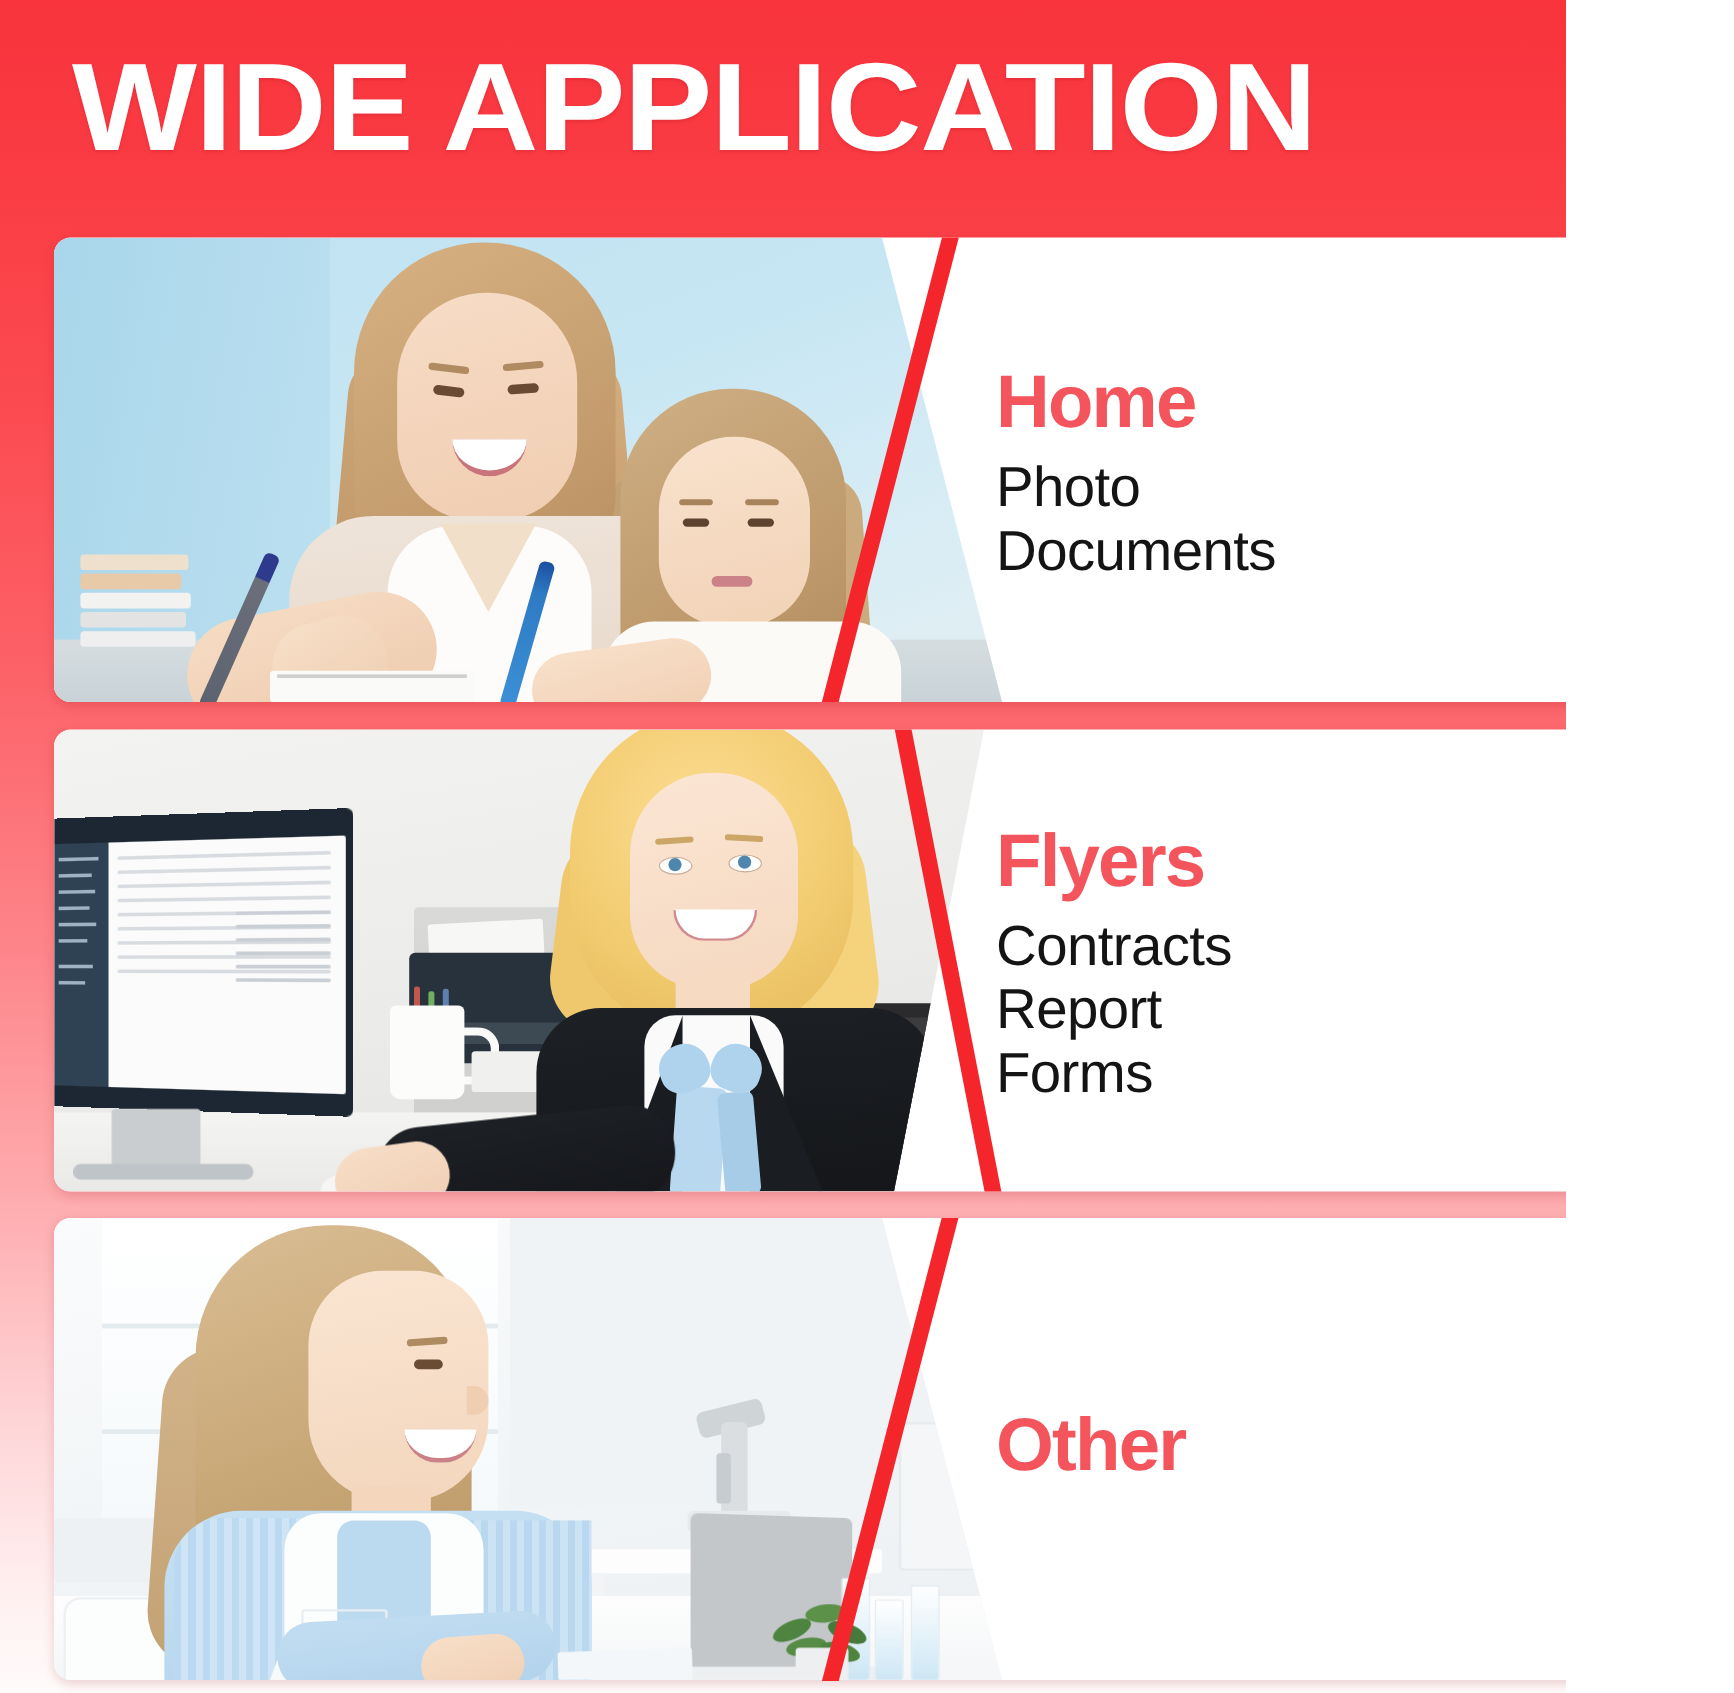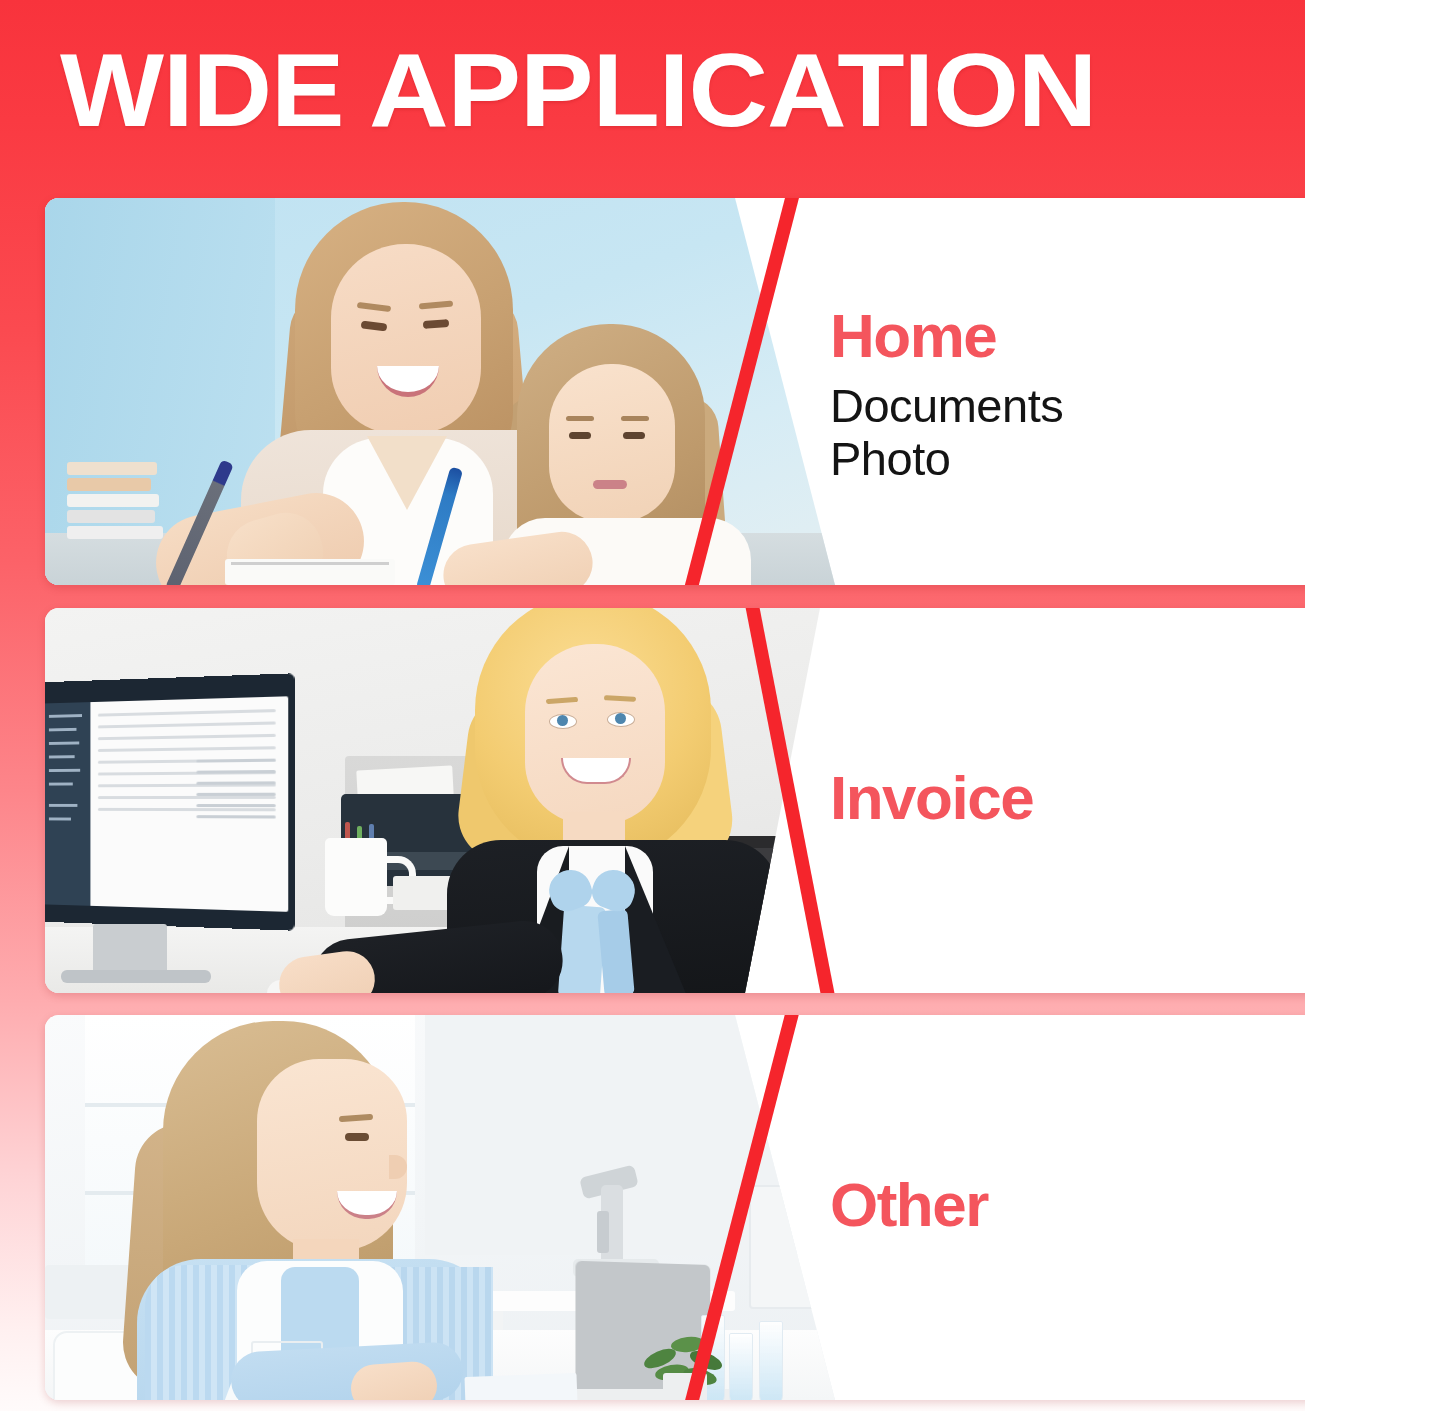--- a/index.html
+++ b/index.html
@@ -378,22 +378,22 @@
           <div class="a-hand"></div>
           <div class="notepad">
               <i></i>
             </div>
         </div>
       </div>
       <div class="divider div-a"></div>
       <div class="text-panel">
         <div class="cat-title">Home</div>
         <ul class="cat-list">
+          <li>Photo</li>
           <li>Documents</li>
-          <li>Photo</li>
         </ul>
       </div>
     </div>
   </div>
 
   <div class="card" id="card-1">
     <div class="card-inner">
       <div class="photo-wrap slant-b">
         <div class="photo p2">
           <div class="wall-b"></div>
@@ -469,21 +469,26 @@
               <i></i>
               <i></i>
             </div>
           <div class="w-arm"></div>
           <div class="mouse"></div>
           <div class="w-hand"></div>
         </div>
       </div>
       <div class="divider div-b"></div>
       <div class="text-panel">
-        <div class="cat-title">Invoice</div>
+        <div class="cat-title">Flyers</div>
+        <ul class="cat-list">
+          <li>Contracts</li>
+          <li>Report</li>
+          <li>Forms</li>
+        </ul>
       </div>
     </div>
   </div>
 
   <div class="card" id="card-2">
     <div class="card-inner">
       <div class="photo-wrap slant-a">
         <div class="photo p3">
           <div class="window">
               <i></i>

